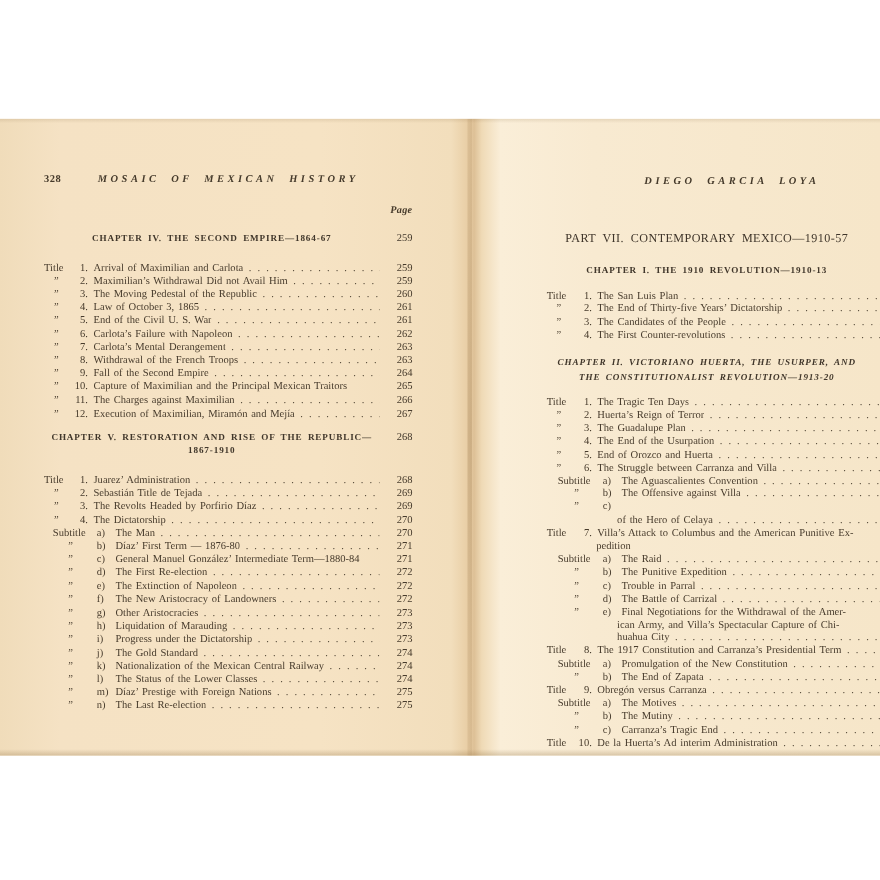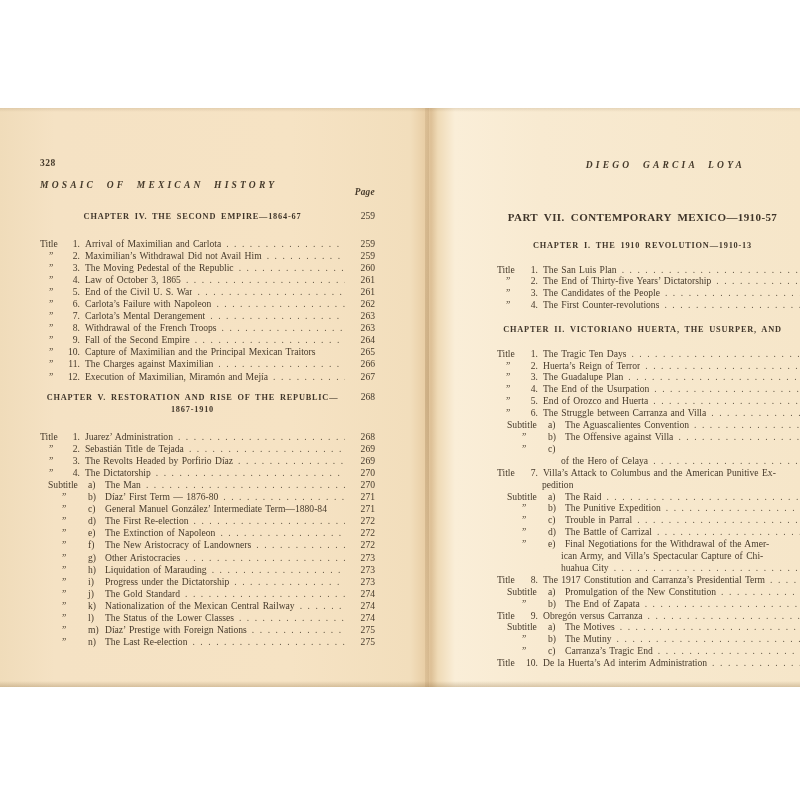--- a/index.html
+++ b/index.html
@@ -23,39 +23,39 @@
     background:linear-gradient(rgba(160,125,80,.18),rgba(150,115,70,.30),rgba(160,125,80,.16));}
 
   .page-left{position:absolute;left:0;top:0;width:428px;height:621px;
     padding:50px 53px 0 40px;box-sizing:border-box;}
   .page-right{position:absolute;left:445px;top:0;width:355px;height:567px;
     padding:52px 0 4px 0;box-sizing:border-box;}
 
   .running-head{position:relative;height:13px;font-style:italic;font-weight:700;
     font-size:9.5px;letter-spacing:3.2px;word-spacing:5px;color:#453a2b;}
   .folio{position:relative;z-index:2;font-style:normal;font-weight:700;letter-spacing:.5px;font-size:9.5px;}
-  .rh-title{position:absolute;left:0;right:0;top:0;margin-top:22px;}
+  .rh-title{position:absolute;left:0;right:0;top:0;text-align:center;}
   .page-right .running-head{text-align:right;padding-right:55px;}
 
   .pagecol-row{margin-top:16px;text-align:right;font-style:italic;font-weight:700;
     font-size:9.3px;letter-spacing:.3px;height:11px;}
 
   .part-title{margin-top:38px;padding-left:40px;text-align:center;
-    font-size:11px;font-weight:700;letter-spacing:.4px;word-spacing:3px;
+    font-size:11px;font-weight:400;letter-spacing:.4px;word-spacing:3px;
     color:#3f352a;line-height:13px;}
 
   .chapter-row{display:flex;align-items:baseline;margin-top:13px;
     font-size:8.3px;font-weight:600;letter-spacing:.8px;word-spacing:2px;color:#41372b;}
   .chapter-text{flex:1;text-align:center;}
   .chapter-line{line-height:12.5px;}
   .chapter-page{flex:none;width:30px;text-align:right;font-size:9.5px;font-weight:400;letter-spacing:0;}
   .rows + .chapter-row{margin-top:9px;}
   .chapter-row + .rows{margin-top:14px;}
   .page-right .chapter-row{margin-top:16px;padding-left:40px;}
-  .page-right .rows + .chapter-row{margin-top:13px;}
+  .page-right .rows + .chapter-row{margin-top:13px;font-style:italic;}
   .page-right .chapter-row + .rows{margin-top:11px;}
 
   .trow{display:flex;align-items:baseline;line-height:12.1px;font-size:9.6px;
     word-spacing:1px;white-space:nowrap;color:#473b2c;}
   .page-right .trow{line-height:11.9px;}
   .m{flex:none;}
   .num{flex:none;text-align:right;}
   .txt{flex:0 1 auto;min-width:0;overflow:hidden;}
   .dots{flex:1 1 0;min-width:0;overflow:hidden;letter-spacing:5.5px;
     padding:0 4px 0 5px;color:rgba(71,60,44,.88);}
@@ -356,20 +356,21 @@
           <div class="trow t">
             <span class="m ditto">”</span>
             <span class="num">4.</span>
             <span class="txt">The First Counter-revolutions</span>
             <span class="dots">......................................................................</span>
           </div>
         </div>
         <div class="chapter-row">
           <div class="chapter-text">
             <div class="chapter-line">CHAPTER II. VICTORIANO HUERTA, THE USURPER, AND</div>
+            <div class="chapter-line">THE CONSTITUTIONALIST REVOLUTION—1913-20</div>
           </div>
         </div>
         <div class="rows">
           <div class="trow t">
             <span class="m">Title</span>
             <span class="num">1.</span>
             <span class="txt">The Tragic Ten Days</span>
             <span class="dots">......................................................................</span>
           </div>
           <div class="trow t">

